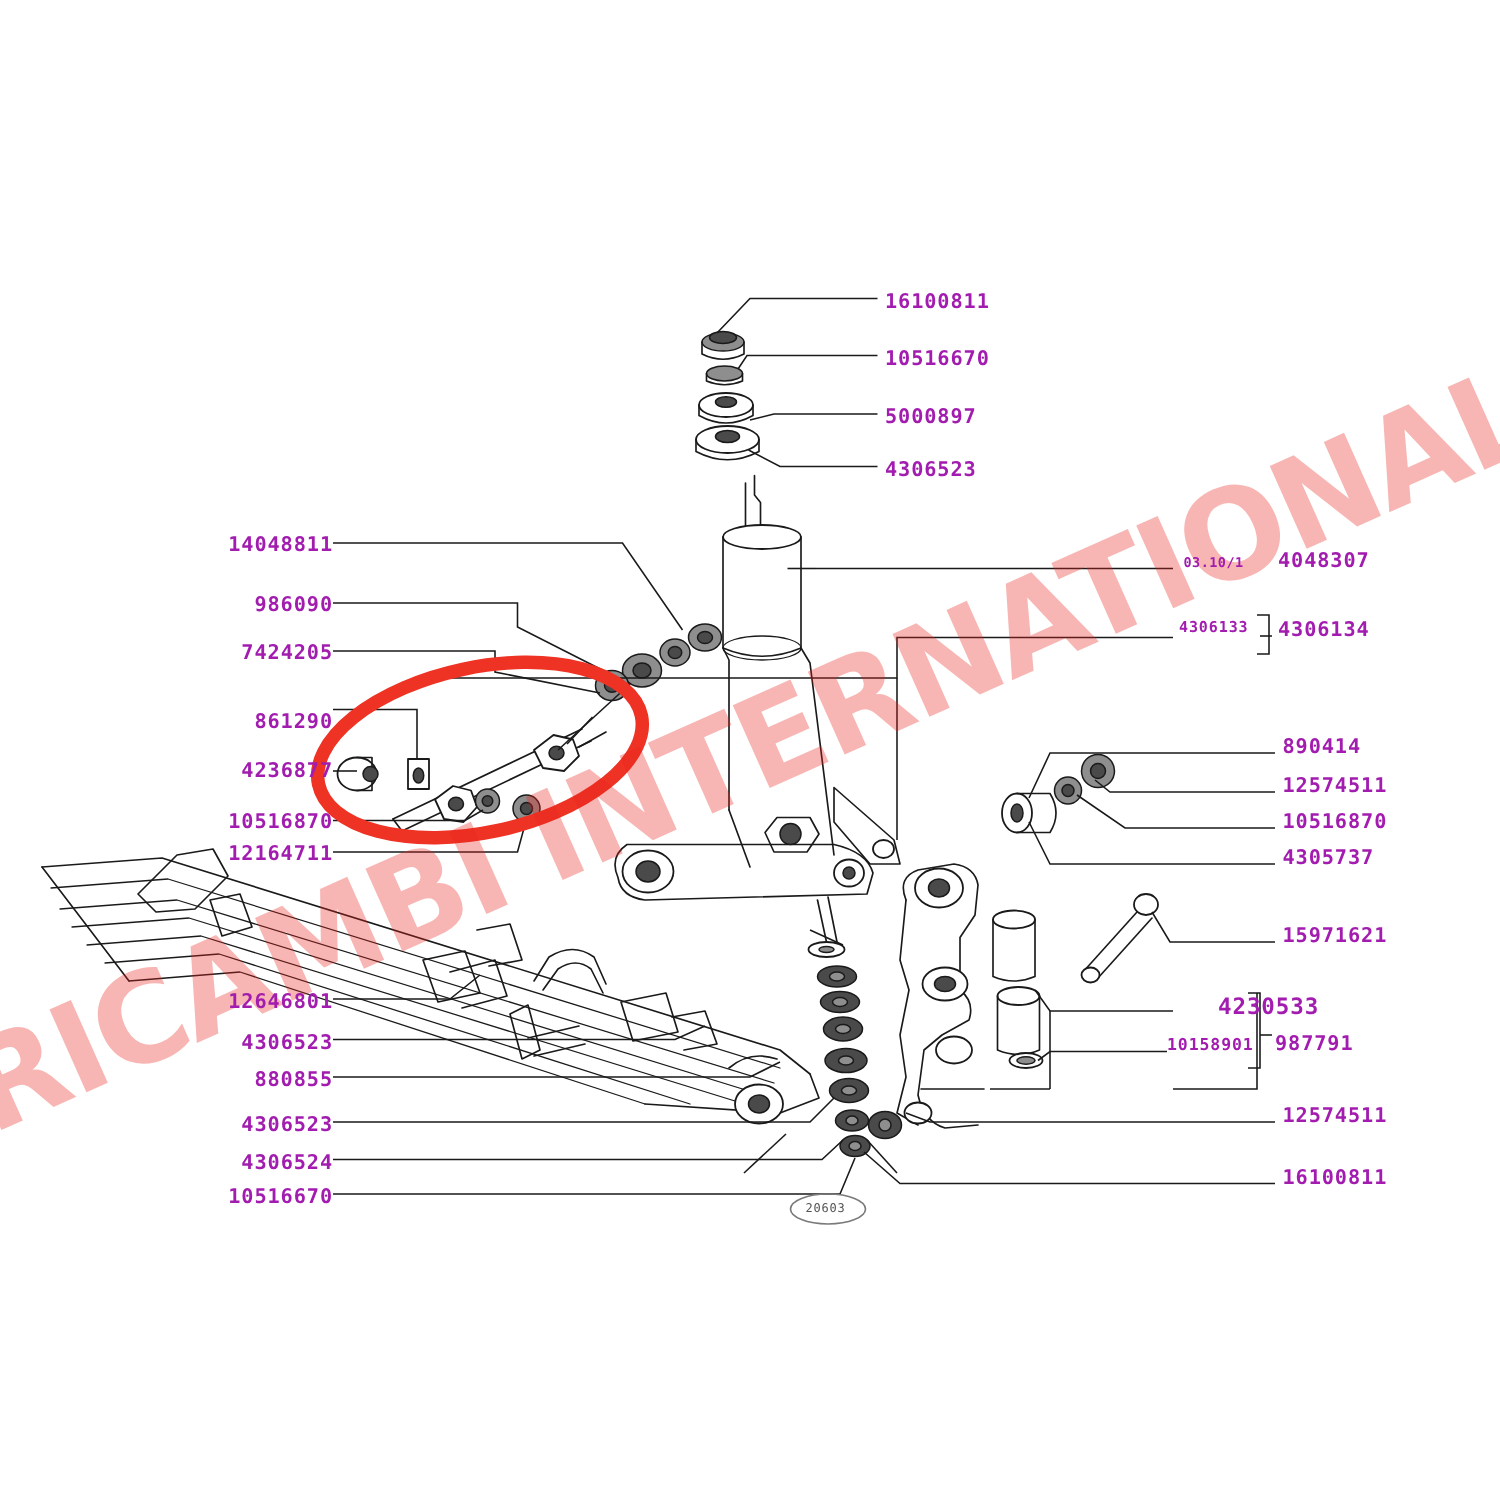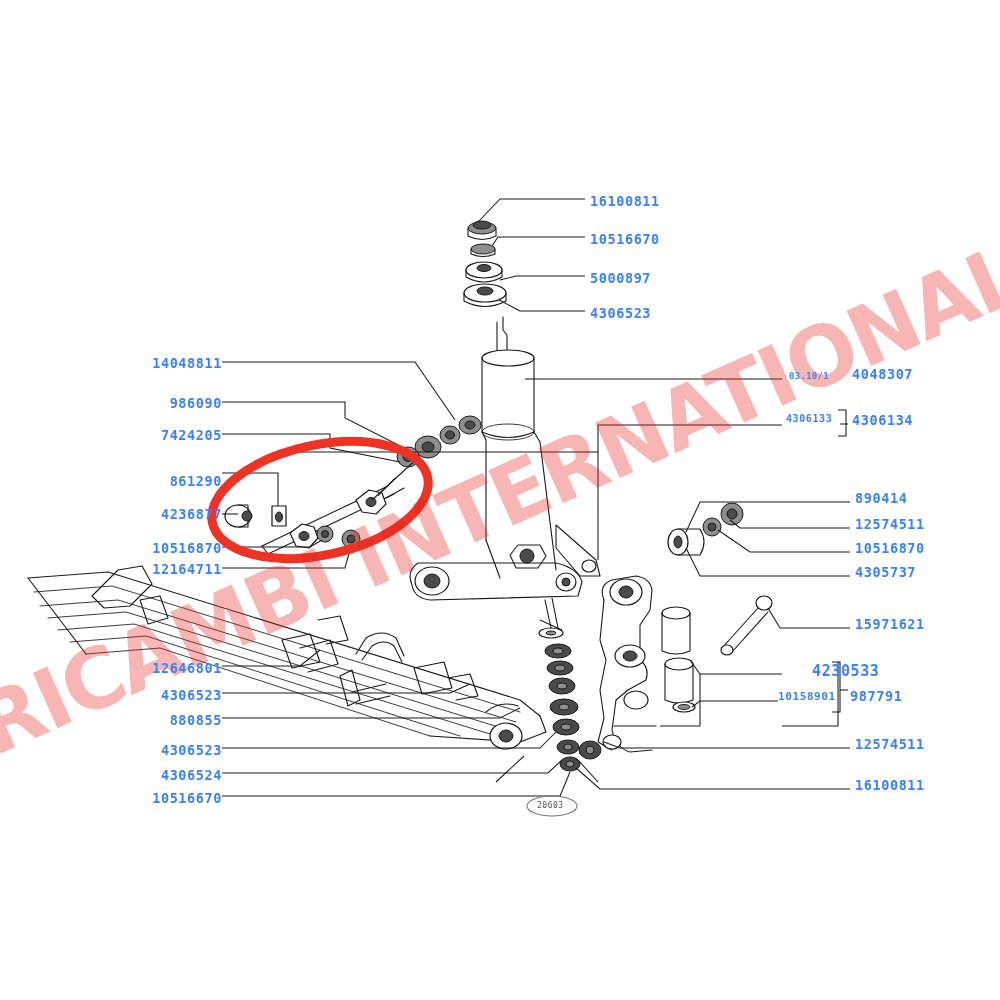--- a/index.html
+++ b/index.html
@@ -16,21 +16,21 @@
     width:1000px;height:1000px;
     background:#ffffff;
   }
   .layer{position:absolute;left:0;top:0;width:1000px;height:1000px;}
   #svg-diagram{position:absolute;left:0;top:0;}
   .label{
     position:absolute;
     font-family:"DejaVu Sans Mono", monospace;
     font-size:13.5px;
     letter-spacing:0.6px;
-    color:#3b82f6;
+    color:#a21caf;
     white-space:nowrap;
     line-height:1;
     font-weight:700;
   }
   .label.small{font-size:9px;letter-spacing:0.3px;font-weight:700;}
   .label.right{text-align:left;}
   .label.lefted{text-align:right;}
   .figno{
     position:absolute;
     font-family:"DejaVu Sans Mono", monospace;

